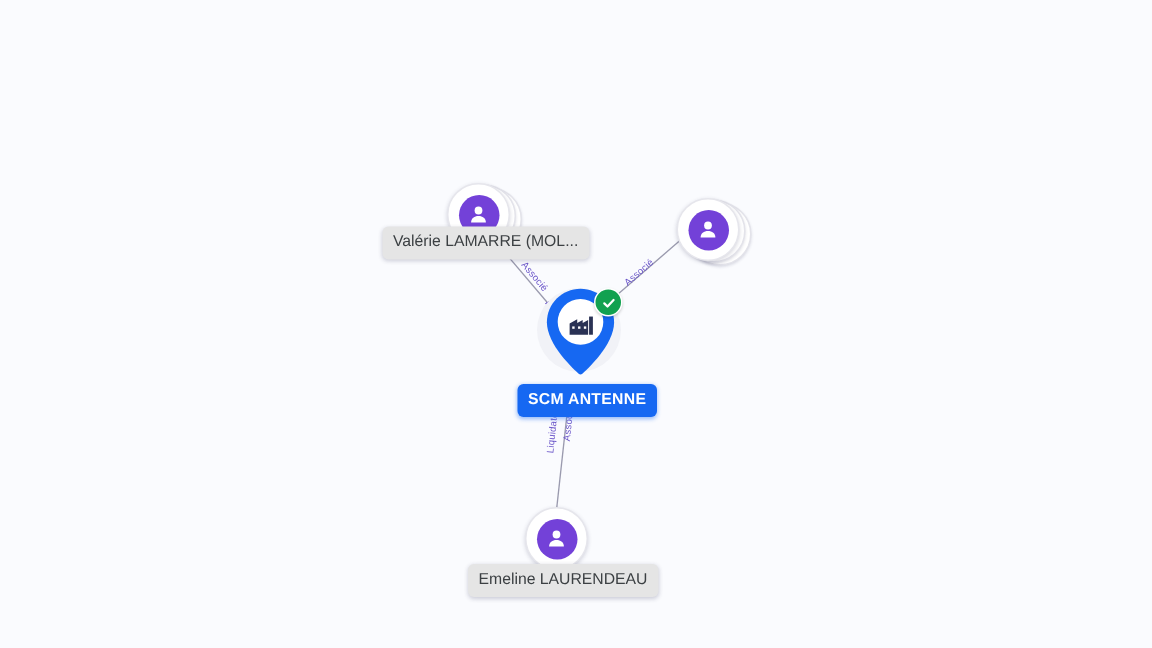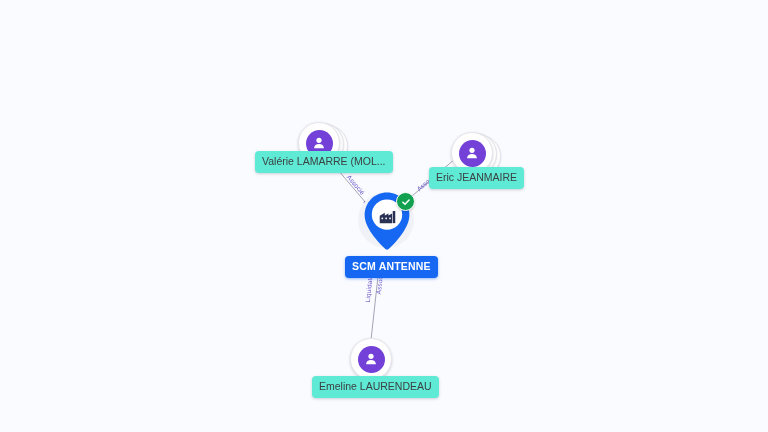--- a/index.html
+++ b/index.html
@@ -112,21 +112,21 @@
     border: 1.5px solid #ffffff;
     display: flex;
     align-items: center;
     justify-content: center;
     box-shadow: 0 1px 2px rgba(0,0,0,0.18);
   }
 
   
   .node-label {
     position: absolute;
-    background: #5eead4;
+    background: #e5e5e5;
     color: #3c4043;
     font-size: 10.5px;
     line-height: 1;
     padding: 5px 7px 6px 7px;
     border-radius: 4px;
     box-shadow: 0 1px 3px rgba(40,40,80,0.22);
     white-space: nowrap;
     cursor: pointer;
     font-family: "Liberation Sans", sans-serif;
   }
@@ -197,21 +197,20 @@
     <div class="stack-card s1"></div>
     <div class="avatar-disc">
       <div class="avatar-circle">
         <svg width="16" height="16" viewBox="0 0 24 24" fill="#ffffff">
           <circle cx="12" cy="8" r="3.9"></circle>
           <path d="M4.6 20c0-4.1 3.3-6.4 7.4-6.4s7.4 2.3 7.4 6.4z"></path>
         </svg>
       </div>
     </div>
   </div>
-  <div class="node-label" style="left:429px; top:167px;">Eric JEANMAIRE</div>
 
   <div class="person-node" style="left:350px; top:338px;">
     <div class="avatar-disc">
       <div class="avatar-circle">
         <svg width="16" height="16" viewBox="0 0 24 24" fill="#ffffff">
           <circle cx="12" cy="8" r="3.9"></circle>
           <path d="M4.6 20c0-4.1 3.3-6.4 7.4-6.4s7.4 2.3 7.4 6.4z"></path>
         </svg>
       </div>
     </div>

